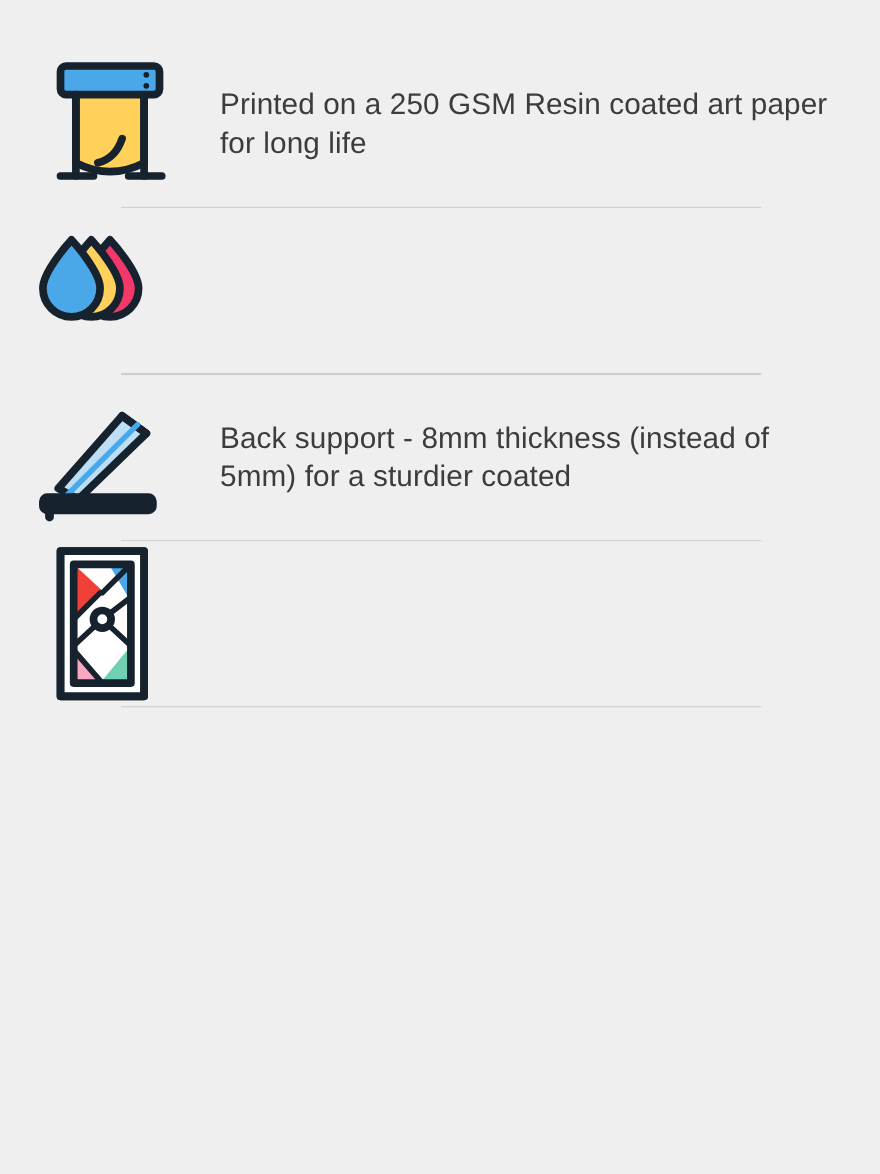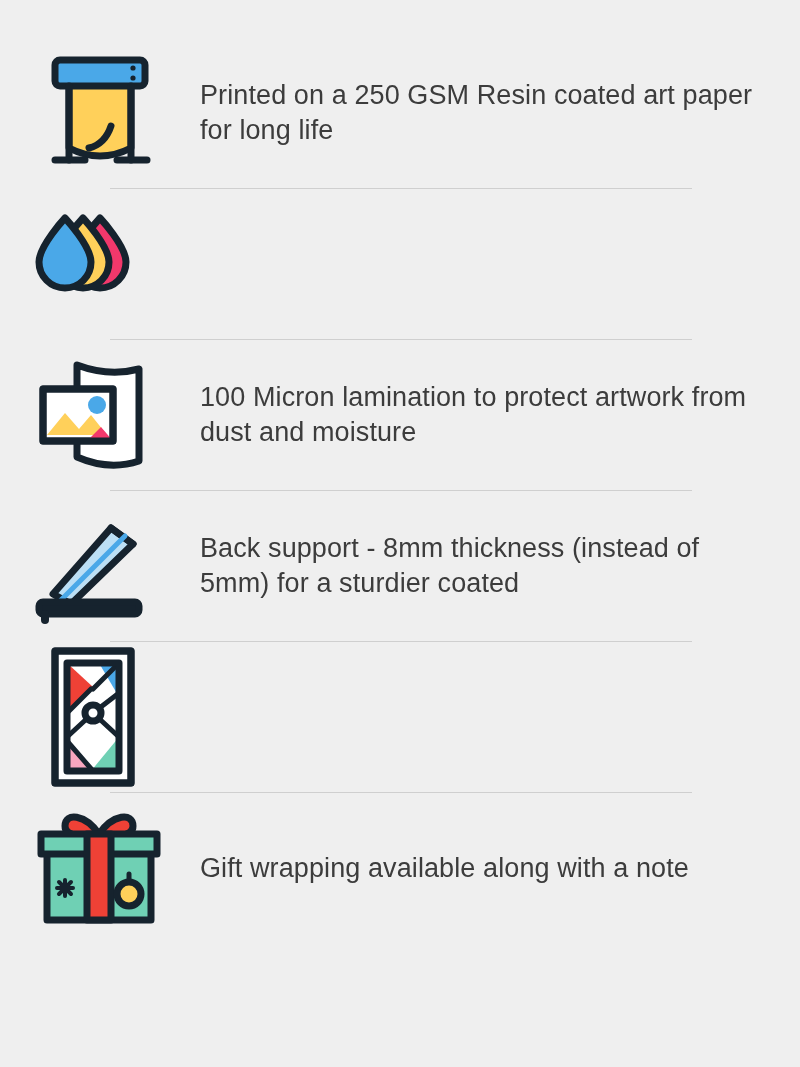--- a/index.html
+++ b/index.html
@@ -95,39 +95,20 @@
         <g stroke="#16232e" stroke-width="7" stroke-linejoin="round" stroke-linecap="round">
           <path d="M75 14 c0 0 26 28 26 44 a26 26 0 0 1 -52 0 c0 -16 26 -44 26 -44 z" fill="#f2386b"></path>
           <path d="M58 14 c0 0 26 28 26 44 a26 26 0 0 1 -52 0 c0 -16 26 -44 26 -44 z" fill="#ffd05a"></path>
           <path d="M40 14 c0 0 26 28 26 44 a26 26 0 0 1 -52 0 c0 -16 26 -44 26 -44 z" fill="#4aa8e8"></path>
         </g>
       </svg>
     </div>
   </div>
   <div class="divider"></div>
 
-  <div class="feature-row">
-    <div class="icon-cell">
-      <svg width="150" height="140" viewBox="0 0 150 140">
-        <g stroke="#16232e" stroke-width="7" stroke-linejoin="round" stroke-linecap="round" fill="none">
-
-          <path d="M52 20 q32 12 62 4 v92 q-30 10 -62 -4 z" fill="#ffffff"></path>
-
-          <rect x="18" y="44" width="70" height="52" fill="#ffffff"></rect>
-          <path d="M22 90 l18 -22 l14 16 l12 -14 l16 20 z" fill="#ffd05a" stroke="none"></path>
-          <circle cx="72" cy="60" r="9" fill="#4aa8e8" stroke="none"></circle>
-          <path d="M62 96 l14 -14 l12 14 z" fill="#f2386b" stroke="none"></path>
-          <rect x="18" y="44" width="70" height="52"></rect>
-        </g>
-      </svg>
-    </div>
-    <div class="text-cell">
-      <div class="feature-text">100 Micron lamination to protect artwork from dust and moisture</div>
-    </div>
-  </div>
   <div class="divider"></div>
 
   <div class="feature-row">
     <div class="icon-cell">
       <svg width="150" height="120" viewBox="0 0 150 120">
         <g stroke="#16232e" stroke-width="7" stroke-linejoin="round" stroke-linecap="round">
           <path d="M28 88 L86 22 l22 16 L46 98 z" fill="#bcdff5"></path>
           <path d="M86 22 l22 16"></path>
           <path d="M34 96 L100 30" fill="none" stroke="#4aa8e8" stroke-width="5"></path>
           <rect x="14" y="96" width="100" height="12" rx="4" fill="#16232e"></rect>
@@ -156,37 +137,14 @@
             <circle cx="68" cy="76" r="8" fill="#ffffff"></circle>
             <path d="M42 26 h52 v108 h-52 z" fill="none"></path>
           </g>
           <rect x="30" y="14" width="76" height="132" fill="none"></rect>
         </g>
       </svg>
     </div>
   </div>
   <div class="divider"></div>
 
-  <div class="feature-row">
-    <div class="icon-cell">
-      <svg width="150" height="140" viewBox="0 0 150 140">
-        <g stroke="#16232e" stroke-width="7" stroke-linejoin="round" stroke-linecap="round">
-
-          <path d="M74 36 c-14 -20 -34 -22 -34 -8 c0 12 20 10 34 8 z" fill="#ef4136"></path>
-          <path d="M74 36 c14 -20 34 -22 34 -8 c0 12 -20 10 -34 8 z" fill="#ef4136"></path>
-
-          <rect x="22" y="54" width="104" height="68" fill="#6fd0b4"></rect>
-          <rect x="16" y="36" width="116" height="20" fill="#6fd0b4"></rect>
-          <rect x="62" y="36" width="24" height="86" fill="#ef4136"></rect>
-
-          <path d="M40 82 v16 M32 90 h16 M34 84 l12 12 M46 84 l-12 12" stroke-width="4" fill="none"></path>
-
-          <circle cx="104" cy="96" r="12" fill="#ffd05a"></circle>
-          <path d="M104 76 v8" stroke-width="5"></path>
-        </g>
-      </svg>
-    </div>
-    <div class="text-cell">
-      <div class="feature-text">Gift wrapping available along with a note</div>
-    </div>
-  </div>
 
 </div>
 
 </body></html>

